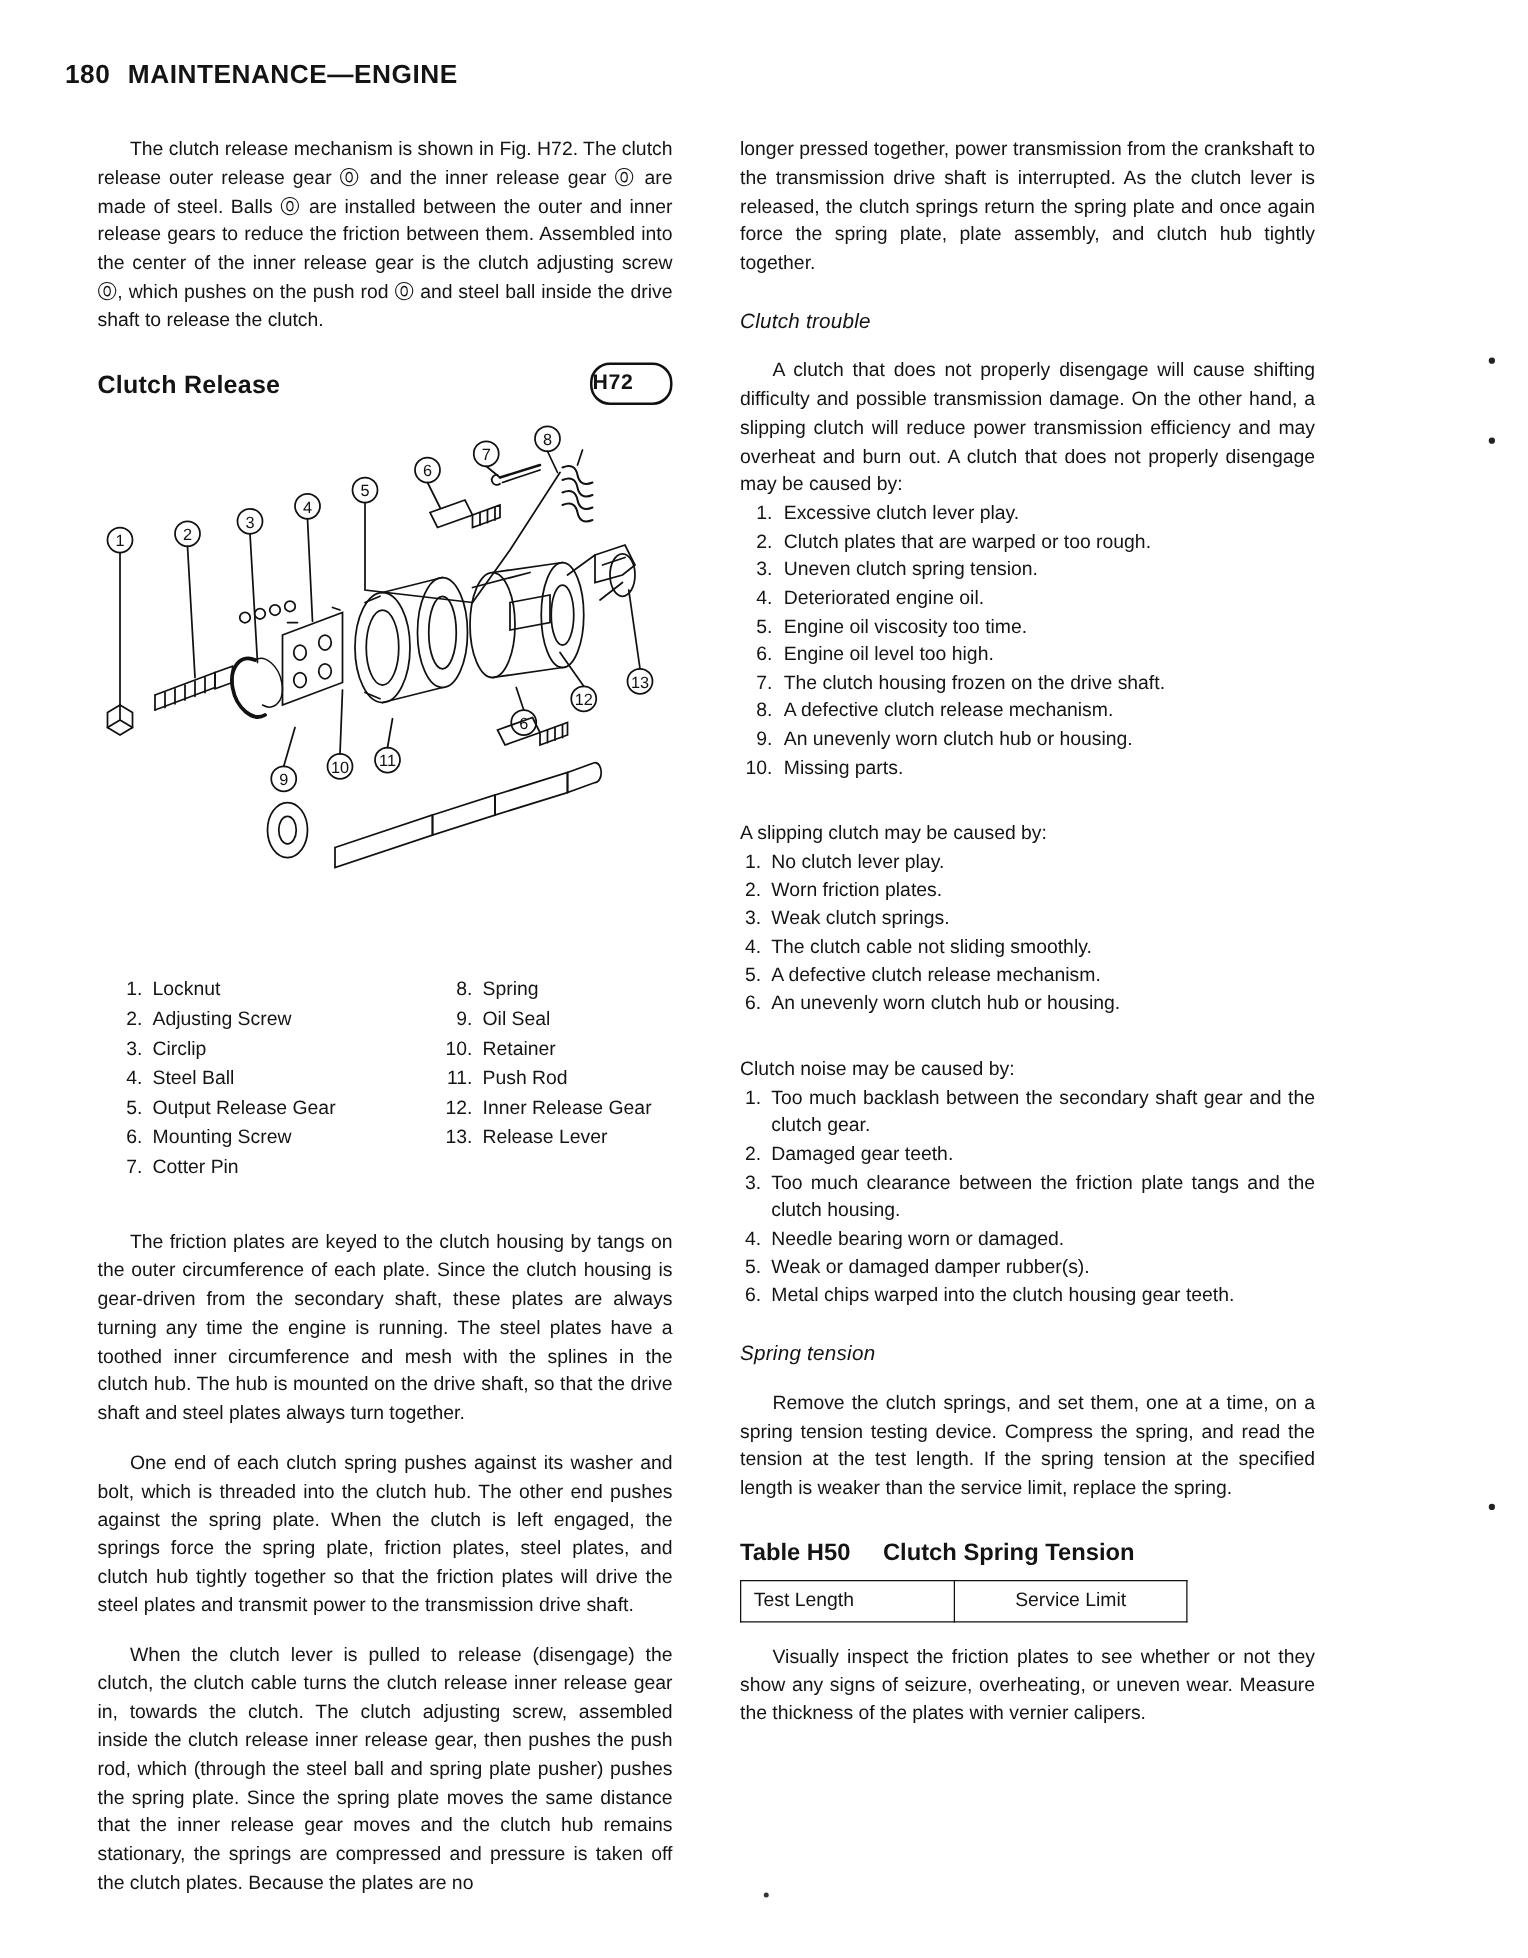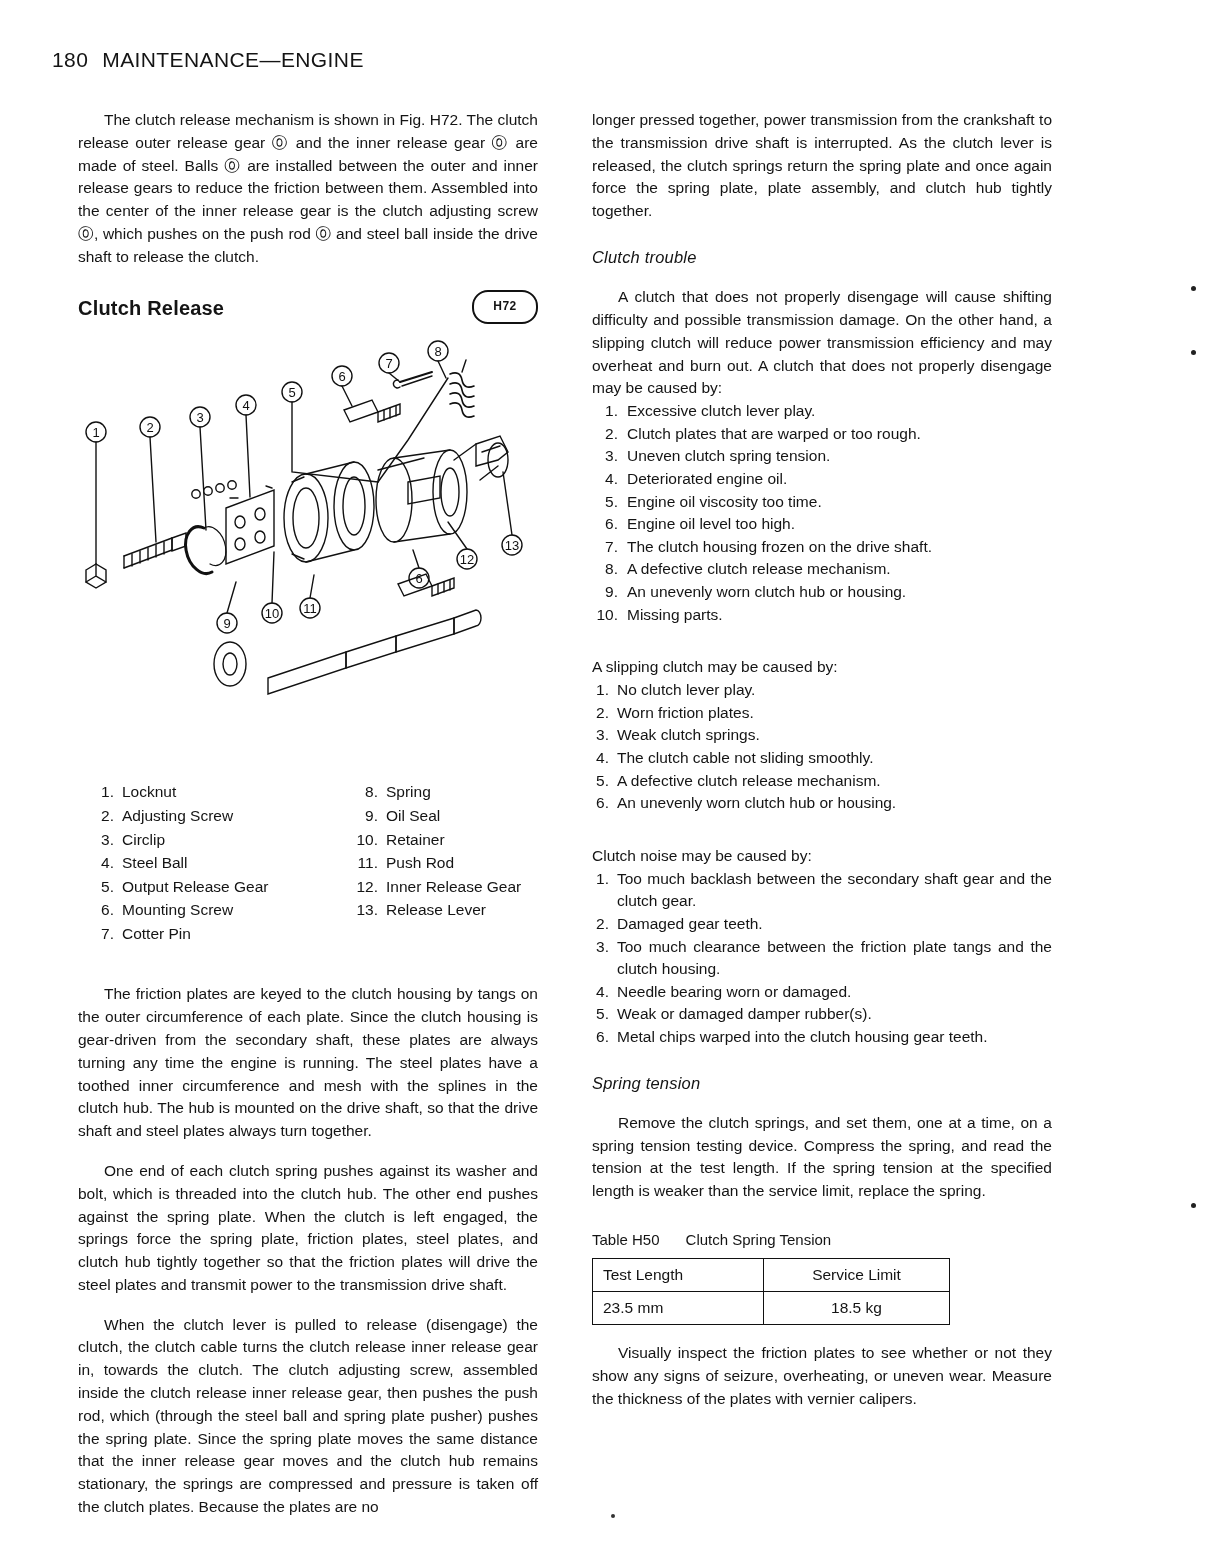--- a/index.html
+++ b/index.html
@@ -20,21 +20,21 @@
     left: 0; top: 0;
     width: 1222px;
     height: 1566px;
   }
   
   .page-header {
     position: absolute;
     left: 52px;
     top: 48px;
     font-size: 21px;
-    font-weight: normal;
+    font-weight: bold;
     letter-spacing: 0.4px;
   }
   .page-header .pnum { margin-right: 14px; }
 
   
   .col {
     position: absolute;
     top: 92px;
     width: 460px;
     font-size: 15.5px;
@@ -59,23 +59,22 @@
     letter-spacing: 0.2px;
   }
   .fig-badge {
     position: absolute;
     right: 0;
     top: -4px;
     width: 62px;
     height: 30px;
     border: 2px solid #111;
     border-radius: 16px;
-    font-size: 12px;
+    font-size: 17px;
     font-weight: bold;
-    text-align: center;
     line-height: 28px;
     letter-spacing: 0.5px;
   }
   .fig-wrap {
     position: relative;
     width: 460px;
     height: 440px;
     margin-top: 6px;
   }
   .fig-wrap svg { display: block; }
@@ -122,22 +121,22 @@
     text-align: right;
     margin-right: 9px;
   }
   .li .n.narrow { width: 17px; flex: 0 0 17px; margin-right: 8px; }
   .li .t { flex: 1 1 auto; }
   .gap { height: 13px; }
 
   
   .tbl-caption {
     margin-top: 26px;
-    font-size: 15px;
-    font-weight: normal;
+    font-size: 19px;
+    font-weight: bold;
   }
   .tbl-caption .tbl-label { margin-right: 26px; }
   table.spec {
     margin-top: 7px;
     border-collapse: collapse;
     width: 358px;
     font-size: 15.5px;
   }
   table.spec td {
     border: 1.5px solid #111;
@@ -443,24 +442,20 @@
 
     <div class="tbl-caption">
       <span class="tbl-label">Table H50</span><span>Clutch Spring Tension</span>
     </div>
     <table class="spec">
       <tbody>
           <tr class="hdr">
         <td class="c1">Test Length</td>
         <td class="c2">Service Limit</td>
       </tr>
-      <tr>
-        <td class="c1">23.5 mm</td>
-        <td class="c2">18.5 kg</td>
-      </tr>
     </tbody>
       </table>
 
     <p>Visually inspect the friction plates to see whether or not they show any signs of seizure, overheating, or uneven wear. Measure the thickness of the plates with vernier calipers.</p>
   </div>
 
   <span class="edge-mark" style="top:286px;"></span>
   <span class="edge-mark" style="top:350px;"></span>
   <span class="edge-mark" style="top:1203px;"></span>
   <span class="dot-bottom"></span>

